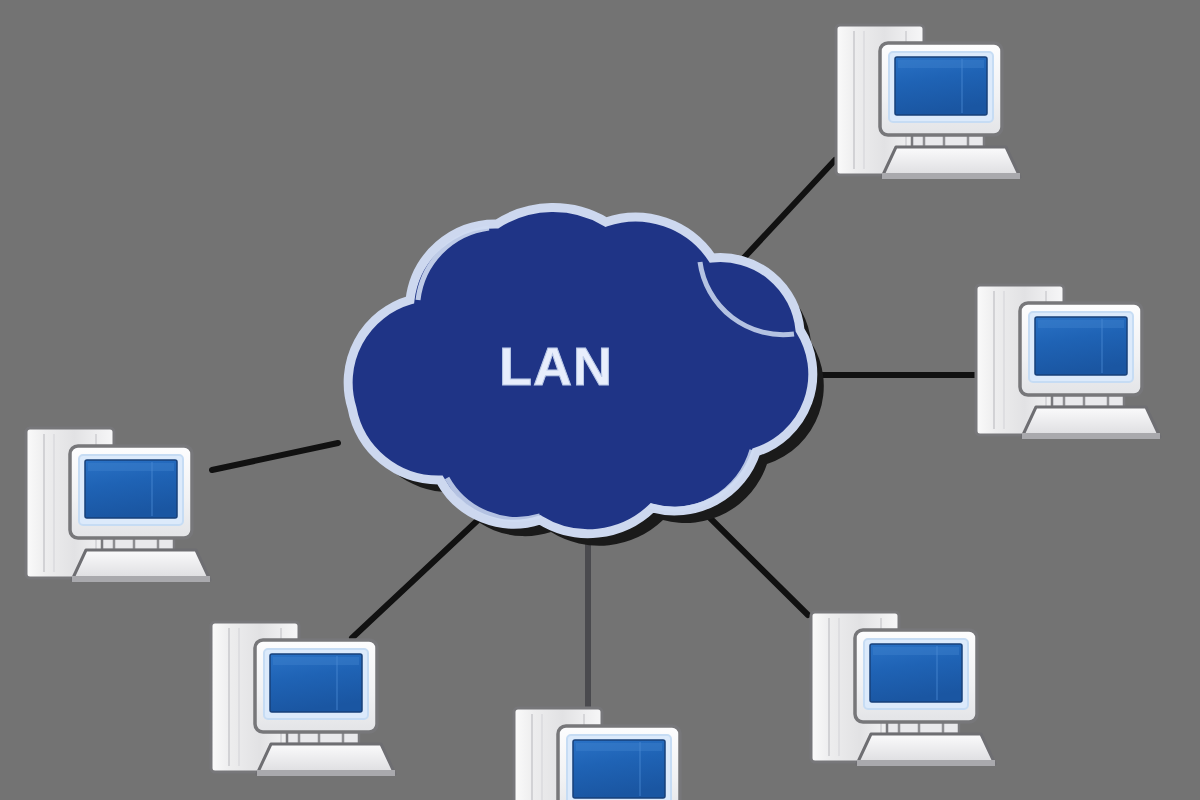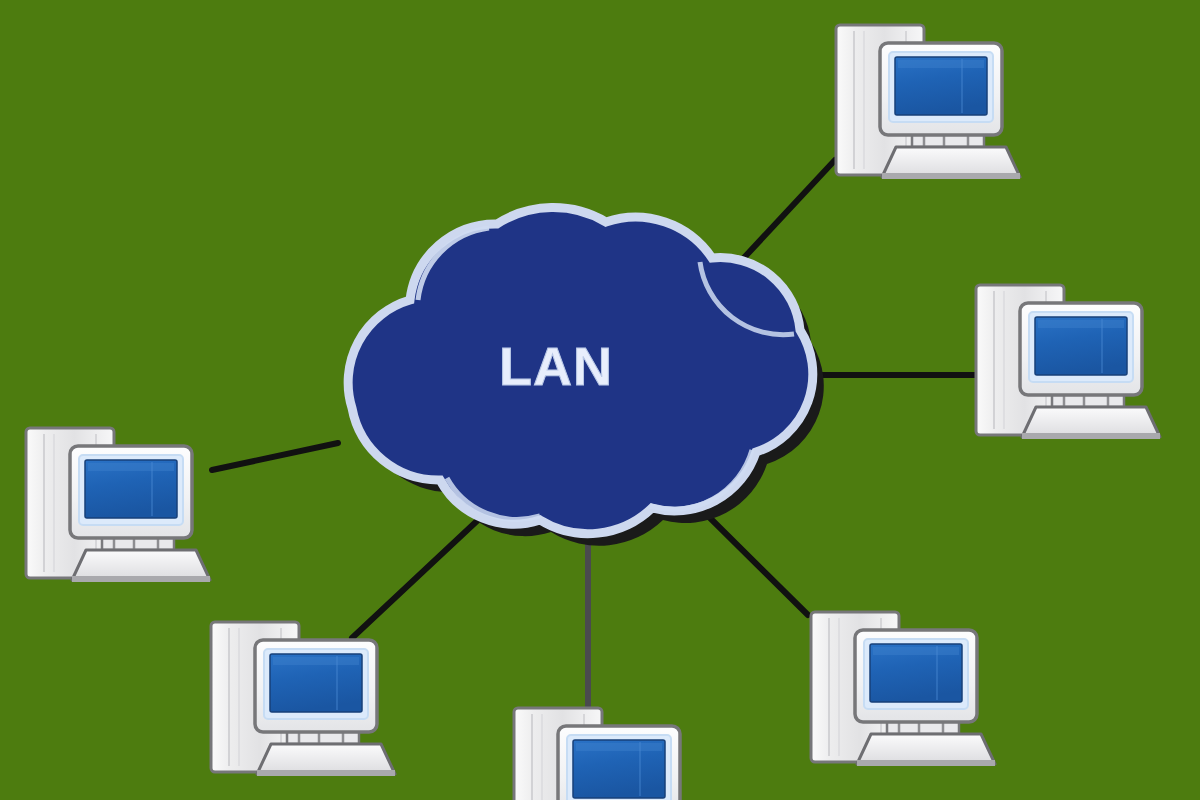--- a/index.html
+++ b/index.html
@@ -29,21 +29,21 @@
   .cloud-label {
     font-family: "Liberation Sans", sans-serif;
     font-weight: bold;
     font-size: 54px;
     letter-spacing: 1px;
   }
 </style>
 </head>
 <body>
 
-<div id="canvas" style="background: #4d7c0f; text-align: right;">
+<div id="canvas" style="background: #737373; text-align: right;">
 
   <svg id="diagram-svg" viewBox="0 0 1200 800" xmlns="http://www.w3.org/2000/svg">
 
     <defs>
 
       <linearGradient id="screenGrad" x1="0" y1="0" x2="0.25" y2="1">
         <stop offset="0%" stop-color="#2a72c6"></stop>
         <stop offset="45%" stop-color="#1f63b5"></stop>
         <stop offset="100%" stop-color="#1a56a2"></stop>
       </linearGradient>

